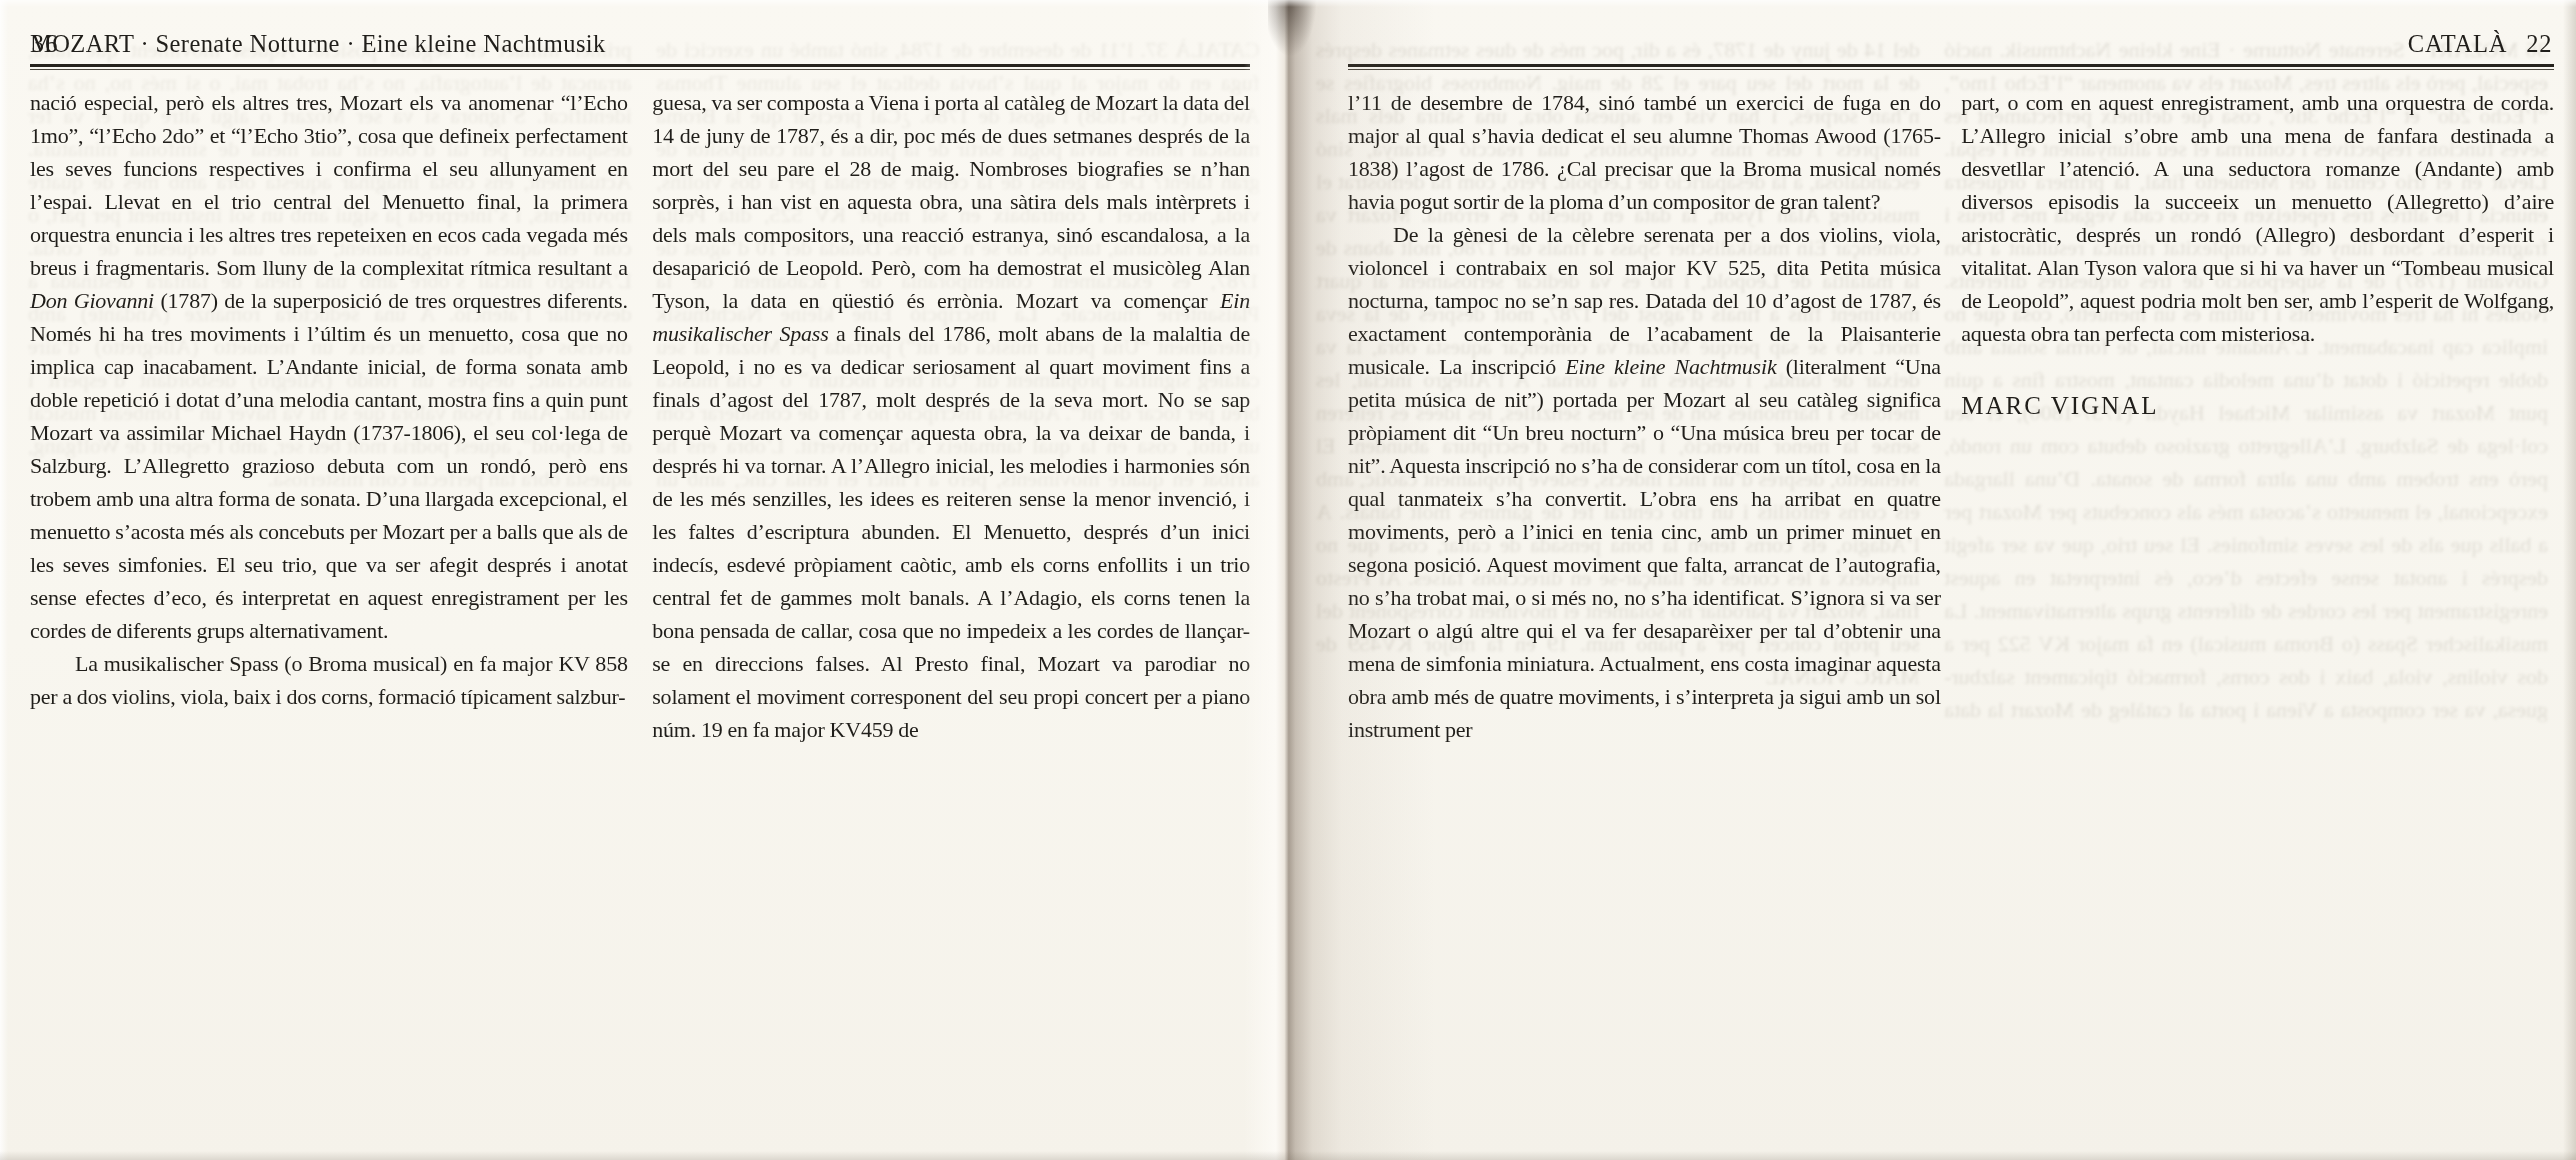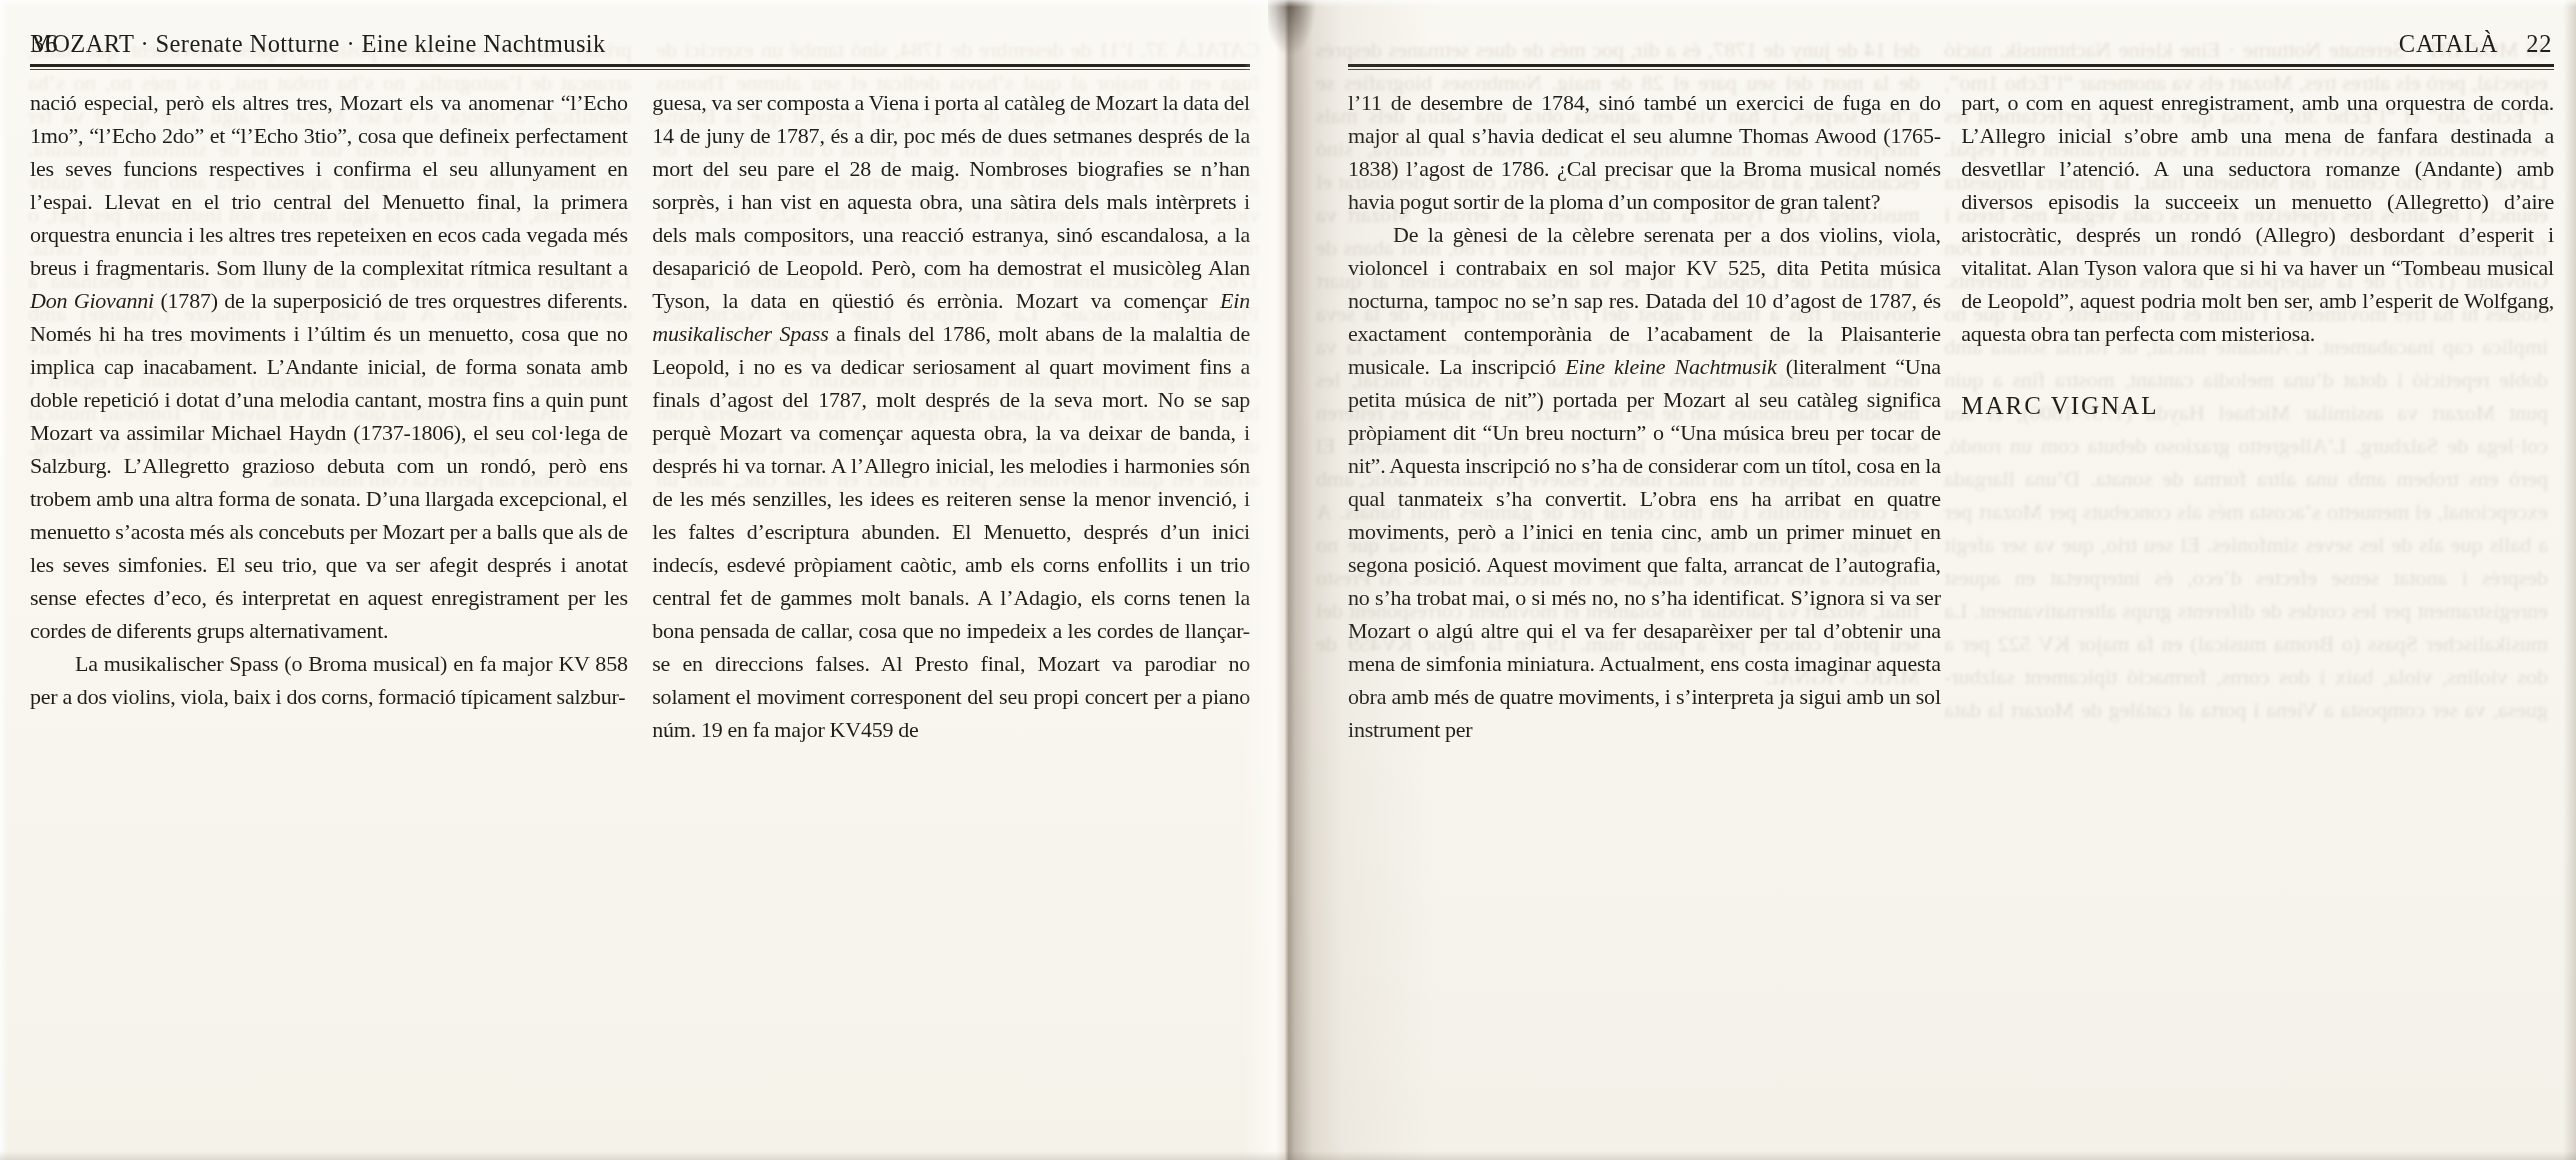--- a/index.html
+++ b/index.html
@@ -27,21 +27,21 @@
     position:absolute; bottom:0;
   }
   .page.left .pageno { left:1.6px; }
   .hdr-title {
     position:absolute; left:0; right:0; bottom:0;
     font-size:24.5px; letter-spacing:0.4px;
     white-space:nowrap;
   }
   .hdr-right {
     position:absolute; right:1.6px; bottom:0;
-    display:flex; gap:28px; align-items:baseline;
+    display:flex; gap:19px; align-items:baseline;
     font-size:24.5px; letter-spacing:0.8px;
   }
   .rule {
     margin-top:5.7px; height:2.4px;
     border-top:3.3px solid #26231d;
     border-bottom:0.8px solid #4a463d;
   }
 
   .cols { display:flex; margin-top:16px; }
   .page.left  .cols { gap:24.5px; }

